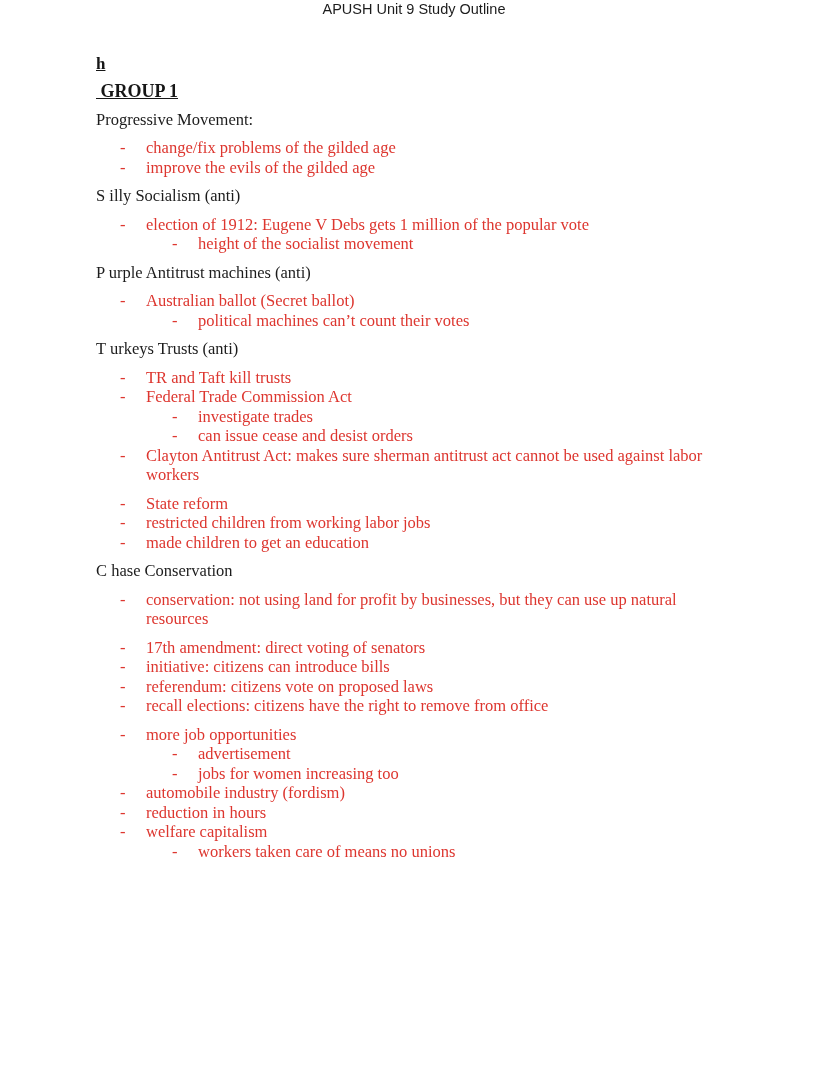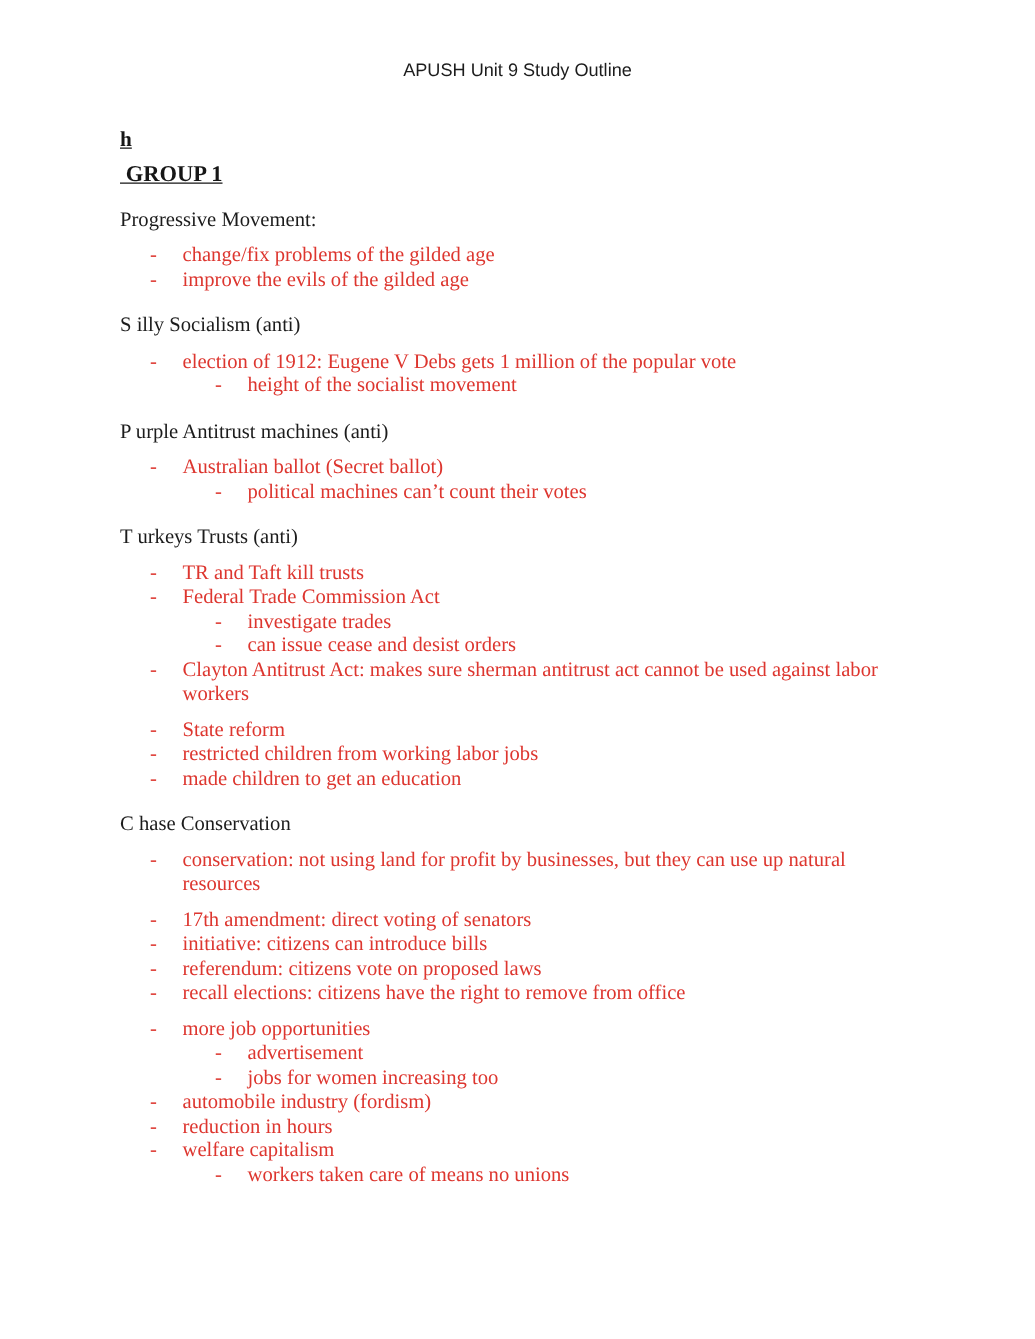--- a/index.html
+++ b/index.html
@@ -15,21 +15,20 @@
     color: #161616;
     position: relative;
   }
   .page {
     width: 828px;
     height: 1071px;
     background: #ffffff;
     box-sizing: border-box;
   }
   .doc-header {
-    padding-top: 48px;
     text-align: center;
     font-family: "Liberation Sans", sans-serif;
     font-size: 14.5px;
     line-height: 18px;
     color: #1c1c1c;
   }
   .content {
     margin-top: 36px;
     padding: 0 96px;
   }
@@ -45,21 +44,21 @@
     text-decoration: underline;
     font-size: 18px;
     line-height: 20px;
     margin: 0 0 9px 0;
     white-space: pre;
   }
   .section-heading {
     font-size: 16.5px;
     line-height: 19.5px;
     color: #1c1c1c;
-    margin: 17px 0 9px 0;
+    margin: 1px 0 9px 0;
   }
   .bullet-list {
     margin: 0 0 9px 0;
   }
   .bullet {
     display: flex;
     align-items: flex-start;
     font-size: 16.5px;
     line-height: 19.5px;
   }

